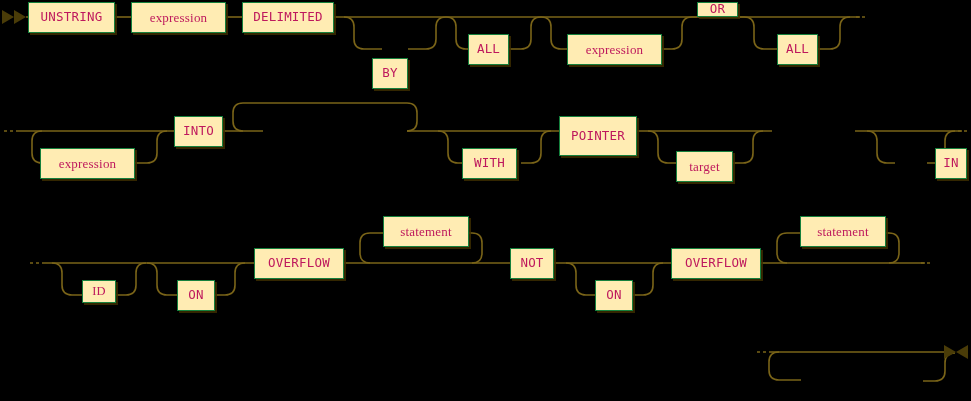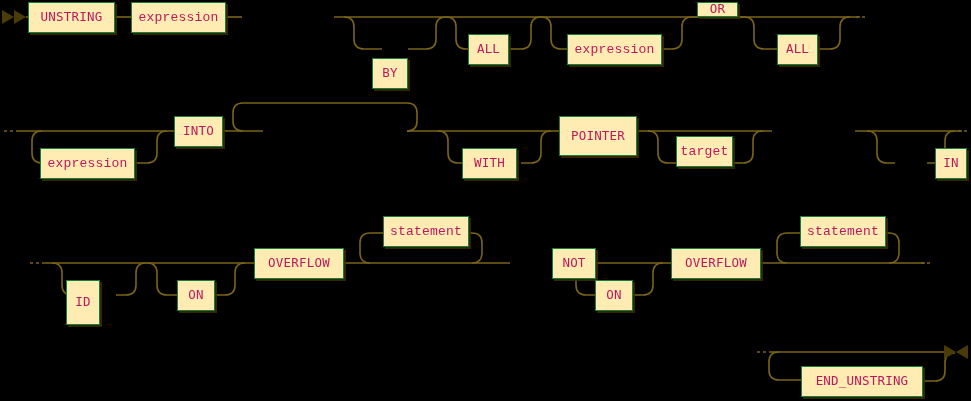--- a/index.html
+++ b/index.html
@@ -18,21 +18,21 @@
     border:1px solid #15803d;
     box-shadow:2px 2px 0 rgba(60,45,0,0.85);
     color:#be185d;
     display:flex;align-items:center;justify-content:center;
     font-size:13px;
     line-height:1;
     white-space:nowrap;
     letter-spacing:0.2px;
   }
   .node.term{font-family:"DejaVu Sans Mono","Liberation Mono",monospace;font-size:12.5px;}
-  .node.nonterm{font-family:Liberation Mono, monospace;font-size:13px;}
+  .node.nonterm{font-family:Liberation Serif, serif;font-size:13px;}
 </style>
 </head>
 <body>
 
 <div id="diagram-root">
 
   <svg id="rails" viewBox="0 0 971 401" width="971" height="401" xmlns="http://www.w3.org/2000/svg">
     <g fill="none" stroke="#7a6418" stroke-width="1.6">
 
       <g stroke="none" fill="#4a3c08">
@@ -111,56 +111,56 @@
         <path d="M944,345 L956,352 L944,359 Z"></path>
         <path d="M968,345 L956,352 L968,359 Z"></path>
       </g>
     </g>
   </svg>
 
   <div class="node term" style="left:28px;top:2px;width:87px;height:31px;">UNSTRING</div>
 
   <div class="node nonterm" style="left:131px;top:2px;width:95px;height:31px;">expression</div>
 
+  <div class="node term" style="left:242px;top:2px;width:92px;height:31px;">DELIMITED</div>
 
   <div class="node term" style="left:372px;top:34px;width:36px;height:31px;margin-top:24px;">BY</div>
 
   <div class="node term" style="left:468px;top:34px;width:41px;height:31px;">ALL</div>
 
   <div class="node nonterm" style="left:567px;top:34px;width:95px;height:31px;">expression</div>
 
   <div class="node term" style="left:697px;top:2px;width:41px;height:15px;">OR</div>
 
   <div class="node term" style="left:777px;top:34px;width:41px;height:31px;">ALL</div>
 
   <div class="node nonterm" style="left:40px;top:148px;width:95px;height:31px;">expression</div>
 
   <div class="node term" style="left:174px;top:116px;width:49px;height:31px;">INTO</div>
 
 
   <div class="node term" style="left:462px;top:148px;width:55px;height:31px;">WITH</div>
 
   <div class="node term" style="left:559px;top:116px;width:78px;height:40px;">POINTER</div>
 
-  <div class="node nonterm" style="left:676px;top:136px;width:57px;height:31px;">target</div>
+  <div class="node nonterm" style="left:676px;top:151px;width:57px;height:31px;">target</div>
 
 
   <div class="node term" style="left:895px;top:148px;width:32px;height:31px;margin-left:40px;">IN</div>
 
-  <div class="node term" style="left:66px;top:280px;width:34px;height:45px;">ID</div>
+  <div class="node term" style="left:82px;top:280px;width:34px;height:23px;font-family:Liberation Serif, serif;">ID</div>
 
   <div class="node term" style="left:177px;top:280px;width:38px;height:31px;">ON</div>
 
   <div class="node term" style="left:254px;top:248px;width:90px;height:31px;">OVERFLOW</div>
 
   <div class="node nonterm" style="left:383px;top:216px;width:86px;height:31px;">statement</div>
 
-  <div class="node term" style="left:510px;top:248px;width:44px;height:31px;margin-left:42px;">NOT</div>
+  <div class="node term" style="left:510px;top:248px;width:44px;height:31px;">NOT</div>
 
   <div class="node term" style="left:595px;top:280px;width:38px;height:31px;">ON</div>
 
   <div class="node term" style="left:671px;top:248px;width:90px;height:31px;">OVERFLOW</div>
 
   <div class="node nonterm" style="left:800px;top:216px;width:86px;height:31px;">statement</div>
 
-  <div class="node term" style="left:801px;top:366px;width:122px;height:31px;">END_UNSTRING</div>
 
 </div>
 
 </body></html>

